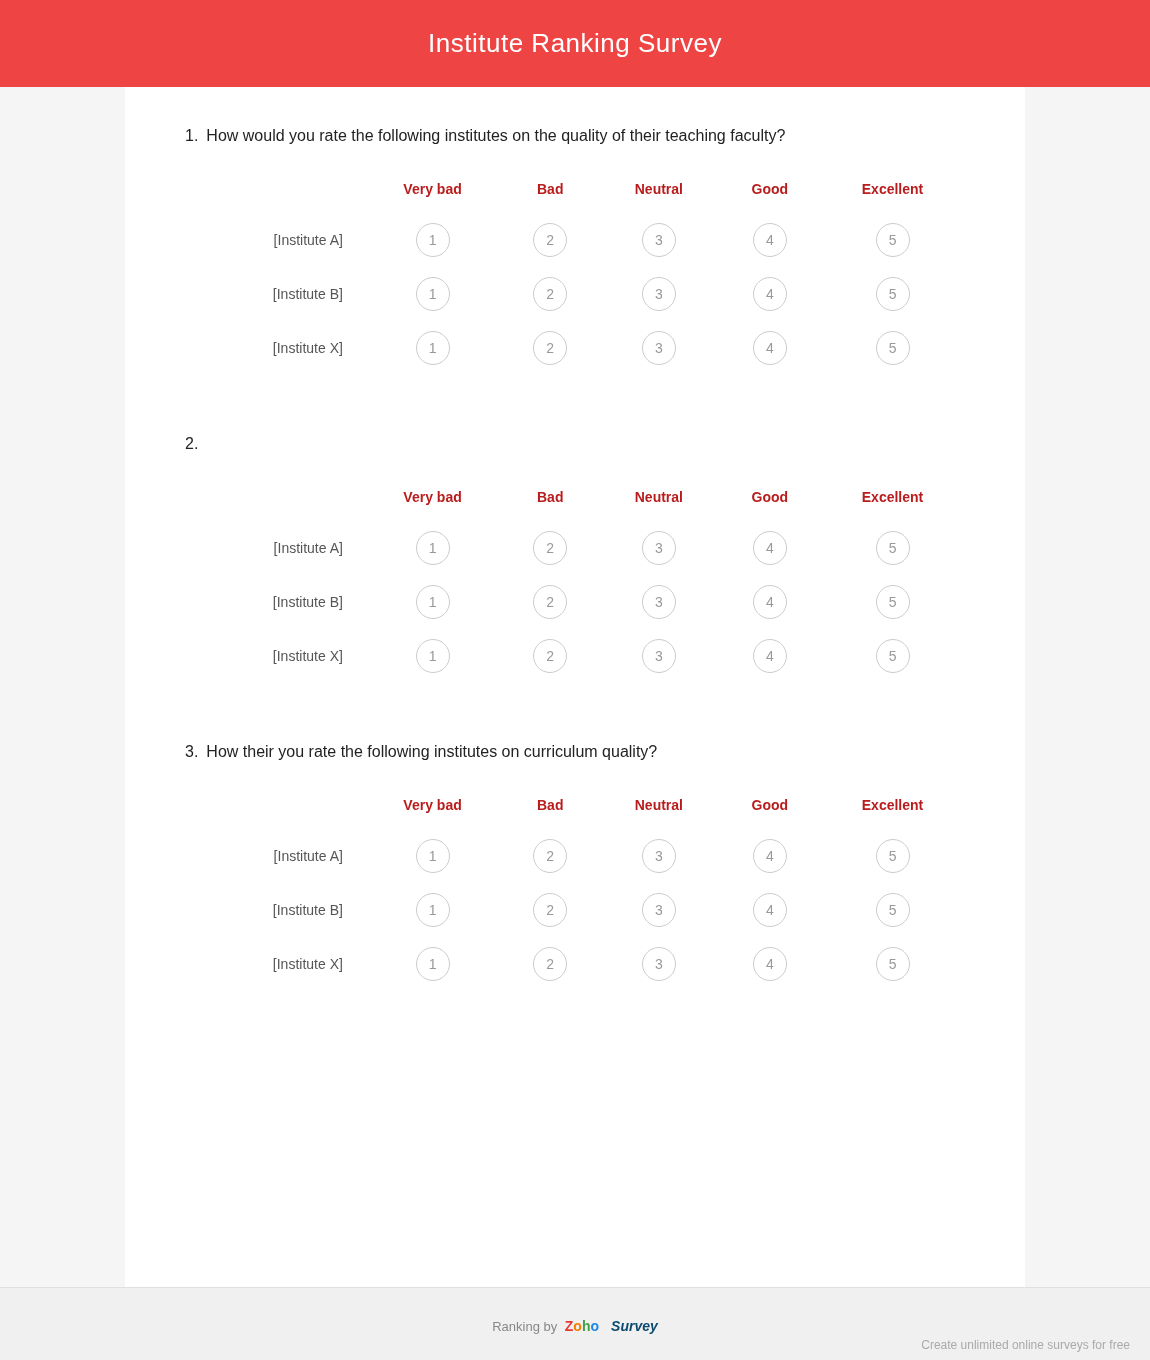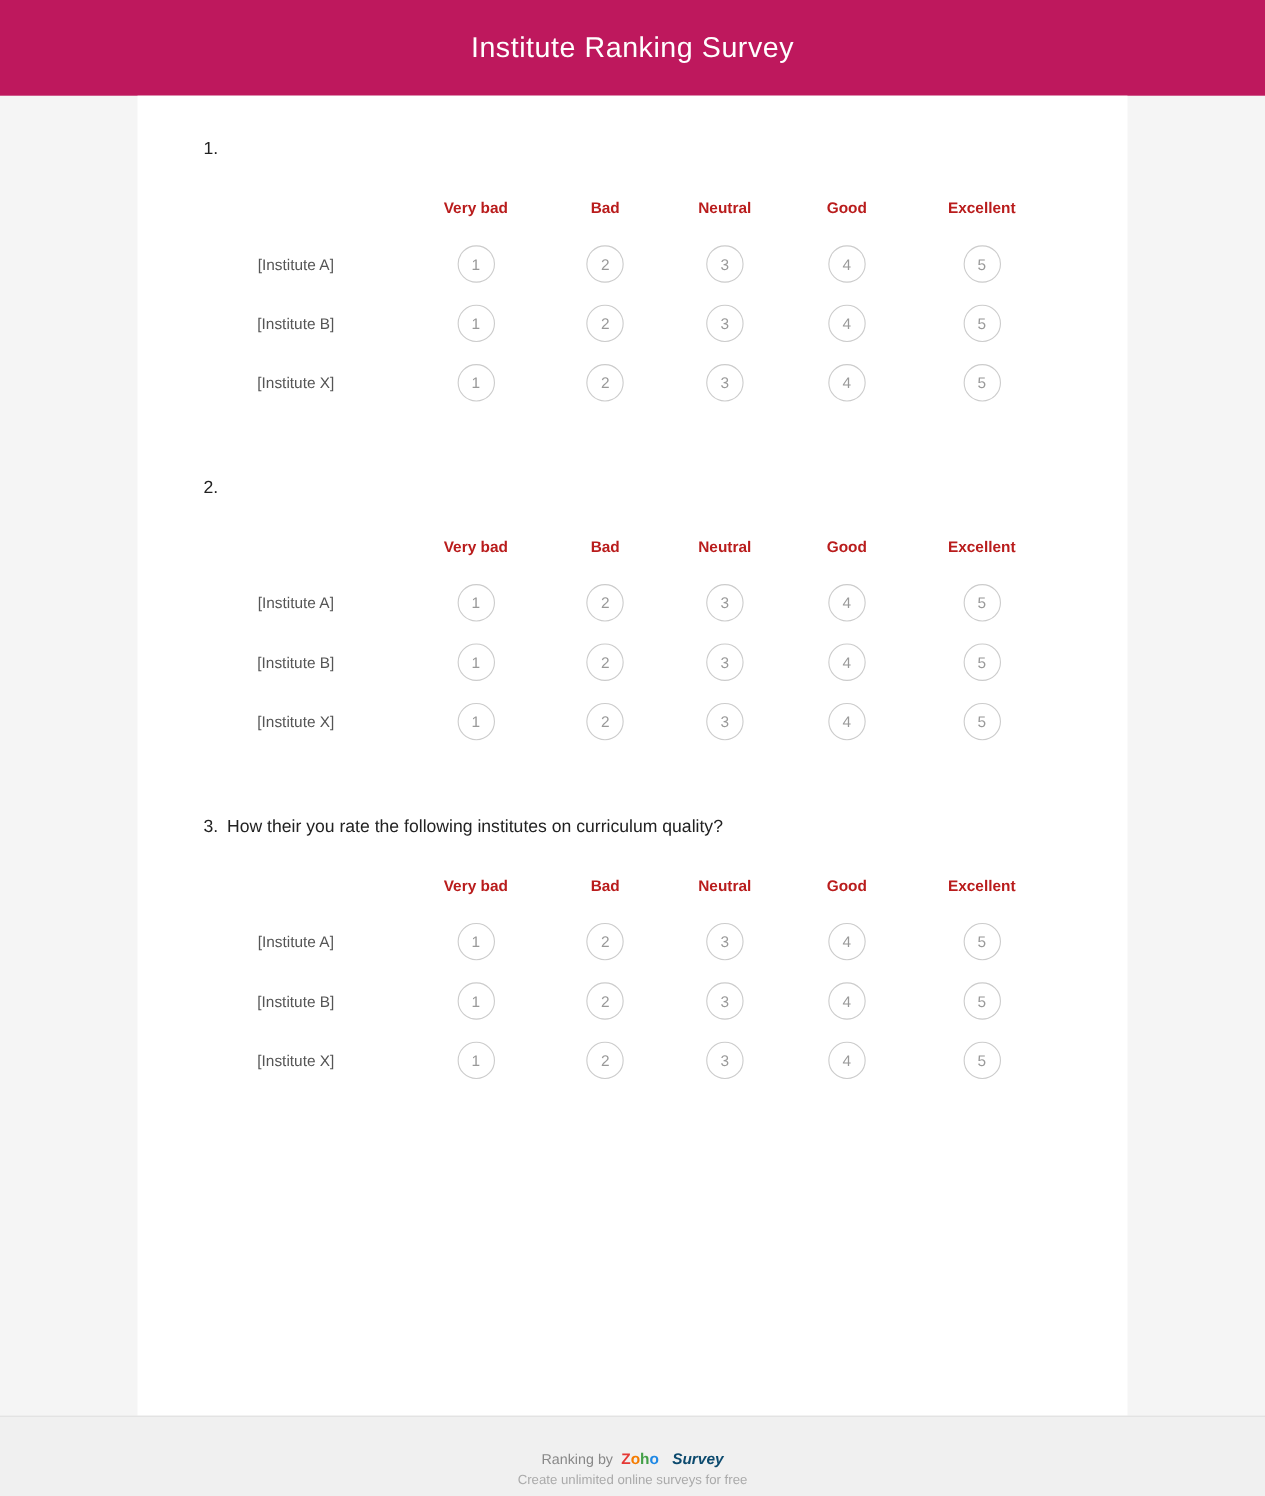--- a/index.html
+++ b/index.html
@@ -2,21 +2,21 @@
 <html><head>
   <meta charset="utf-8">
   <style>
     * { box-sizing: border-box; margin: 0; padding: 0; }
     body {
       font-family: Arial, sans-serif;
       background: #f5f5f5;
       min-height: 1360px;
     }
     .header {
-      background: #be185d;
+      background: #ef4444;
       padding: 28px 20px;
       text-align: center;
     }
     .header h1 {
       color: white;
       font-size: 26px;
       font-weight: 400;
       letter-spacing: 0.5px;
     }
     .main-content {
@@ -52,21 +52,21 @@
     }
     .rating-table th.row-header {
       text-align: left;
     }
     .rating-table td {
       text-align: center;
       padding: 10px 10px;
       vertical-align: middle;
     }
     .rating-table td.institute-label {
-      text-align: center;
+      text-align: right;
       font-size: 14px;
       color: #555;
       padding-right: 20px;
       white-space: nowrap;
     }
     .radio-circle {
       display: inline-flex;
       align-items: center;
       justify-content: center;
       width: 34px;
@@ -85,20 +85,21 @@
       border-top: 1px solid #e0e0e0;
     }
     .footer-powered {
       font-size: 13px;
       color: #888;
       margin-bottom: 4px;
     }
     .footer-sub {
       font-size: 12px;
       color: #aaa;
+      text-align: right;
     }
     .zoho-logo {
       display: inline-flex;
       align-items: center;
       font-weight: bold;
       font-size: 14px;
     }
     .zoho-z { color: #e53935; }
     .zoho-o { color: #f57c00; }
     .zoho-h { color: #43a047; }
@@ -110,20 +111,21 @@
 
 <div class="header">
   <h1>Institute Ranking Survey</h1>
 </div>
 
 <div class="main-content" id="main-content">
 
 <div class="question-block">
       <div class="question-title">
         <span class="question-number">1.</span> 
+        <span>How would you rate the following institutes on the quality of their teaching faculty?</span>
       </div>
       <table class="rating-table">
         <thead>
           <tr>
             <th class="row-header"></th>
             <th>Very bad</th>
             <th>Bad</th>
             <th>Neutral</th>
             <th>Good</th>
             <th>Excellent</th>

